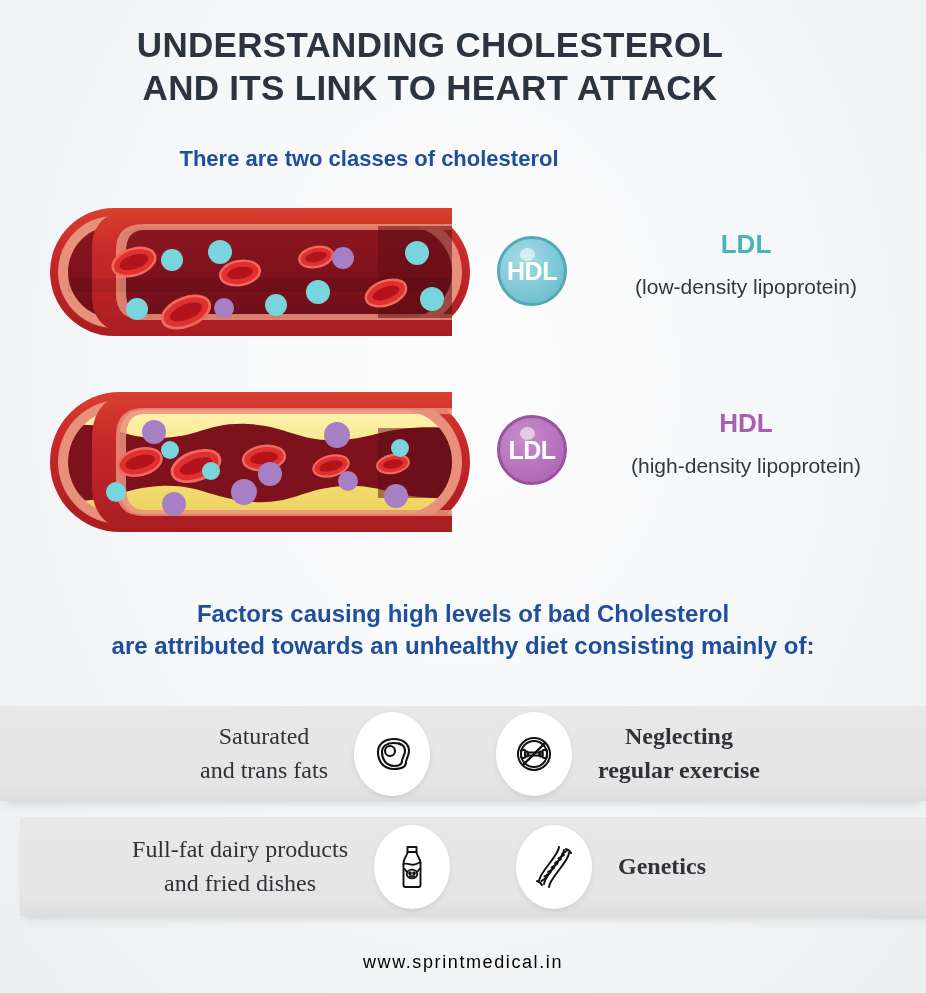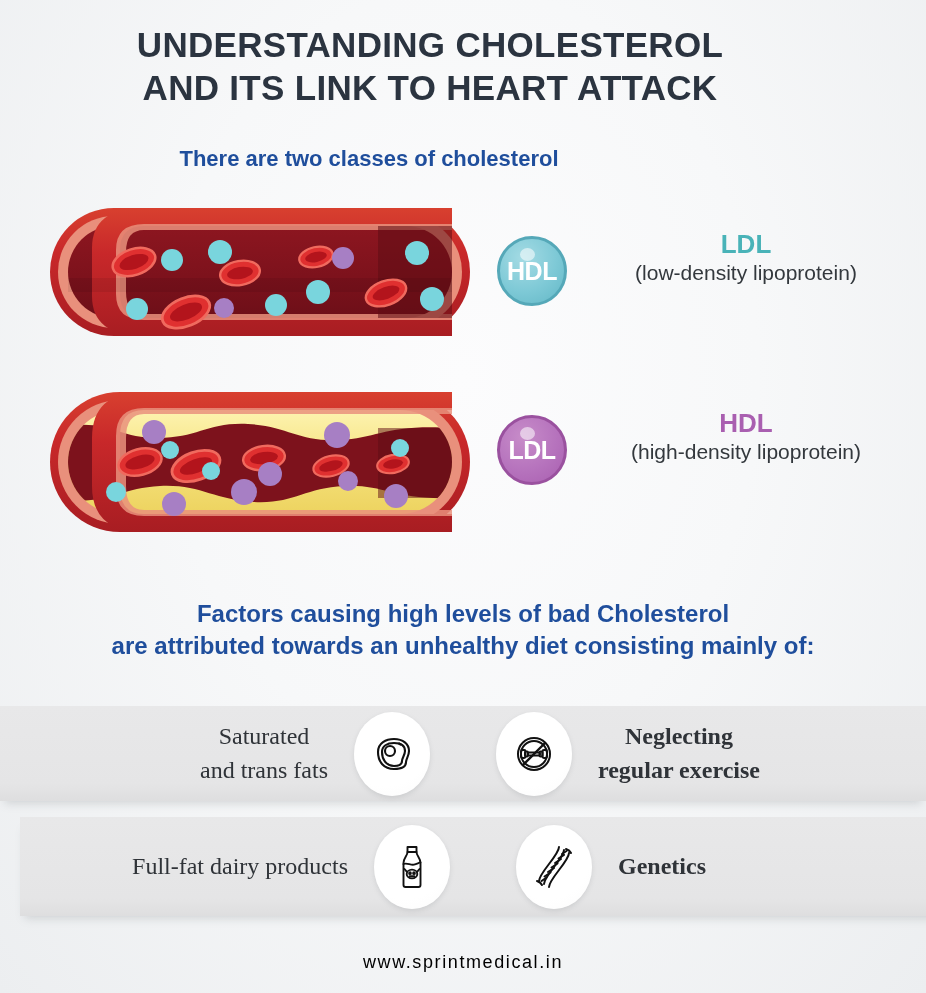--- a/index.html
+++ b/index.html
@@ -112,21 +112,21 @@
     font-weight: bold;
     font-size: 26px;
     line-height: 1.1;
   }
   .lipo-abbr.teal { color: #49b3b8; }
   .lipo-abbr.purple { color: #a95fb0; }
   .lipo-full {
     font-family: "Liberation Sans", sans-serif;
     font-size: 21px;
     color: #33383d;
-    margin-top: 2px;
+    margin-top: 16px;
     white-space: nowrap;
   }
   .row-ldl .lipo-text { top: 30px; }
   .row-hdl .lipo-text { top: 27px; }
 
   
   .factors-heading {
     position: absolute;
     top: 598px;
     left: 0;
@@ -436,20 +436,21 @@
         <span>regular exercise</span>
       </div>
     </div>
   </div>
 
   <div class="band band-2">
 
     <div class="cell cell-left">
       <div class="factor-label">
         <span>Full-fat dairy products</span>
+        <span>and fried dishes</span>
       </div>
       <div class="icon-circle">
         <svg width="44" height="48" viewBox="0 0 44 48" fill="none" stroke="#111" stroke-width="1.9" stroke-linejoin="round" stroke-linecap="round">
           <path d="M17.5 4 h9 v5 h-9 z"></path>
           <path d="M17.5 9 C17.5 13 13.5 15 13.5 20 L13.5 42 C13.5 43.2 14.3 44 15.5 44 L28.5 44 C29.7 44 30.5 43.2 30.5 42 L30.5 20 C30.5 15 26.5 13 26.5 9"></path>
           <path d="M13.5 21 C17 19.4 20.5 22.4 24 21.6 C26.8 21 28.6 19.8 30.5 19.4"></path>
           <g transform="translate(22,31)">
             <ellipse rx="5.3" ry="4.4"></ellipse>
             <path d="M-5.3 -2.4 l-2.2 -2.6 M5.3 -2.4 l2.2 -2.6"></path>
             <circle cx="-2" cy="-0.8" r="0.9" fill="#111"></circle>

